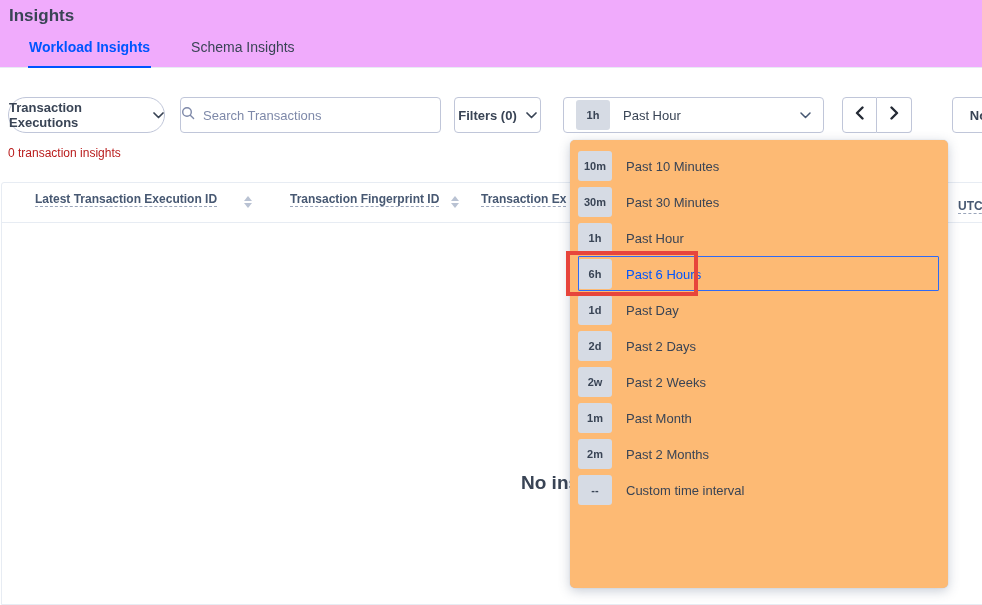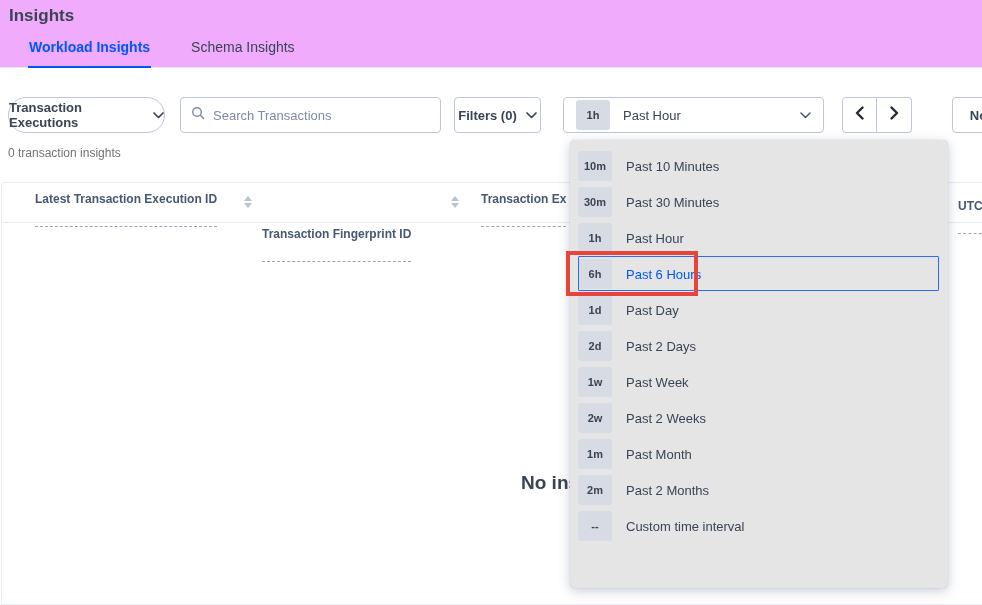--- a/index.html
+++ b/index.html
@@ -16,54 +16,54 @@
   .tab { font-size:14px; padding:0 1px 11px 1px; color:#394455; cursor:pointer; border-bottom:2px solid transparent; }
   .tab.active { color:#0055ff; font-weight:700; border-bottom:2px solid #0055ff; }
   
   .btn { position:absolute; top:97px; height:36px; background:#fff;
          border:1px solid #c0c6d9; border-radius:4px; display:flex; align-items:center;
          justify-content:center; font-size:13px; font-weight:700; color:#394455; cursor:pointer; }
   .chev { margin-left:9px; display:inline-flex; }
   .typebtn { left:8px;  width:157px;border-radius:18px; }
   .searchbox { position:absolute; top:97px; left:180px; width:261px; height:36px;
          border:1px solid #c0c6d9; border-radius:4px; background:#fff;
-         display:flex; align-items:center; padding:0 10px; }
+         display:flex; align-items:center; padding:0 0; }
   .searchbox input { border:none; outline:none; flex:1; margin-left:8px;
          font-size:13px; font-family:"Liberation Sans",sans-serif; color:#394455; background:transparent; }
   .searchbox input::placeholder { color:#7e89a9; }
   .filtersbtn { left:454px; width:87px; }
   .timepick { left:563px; width:261px; justify-content:flex-start; padding:0 12px; font-weight:400; }
   .timepick .tchev { margin-left:auto; }
   .badge { display:inline-flex; align-items:center; justify-content:center;
            min-width:34px; height:24px; padding:15px 6px; border-radius:3px;
            background:#d6dbe4; color:#394455; font-size:11px; font-weight:700; }
   .timepick .tplabel { margin-left:13px; font-size:13px; color:#394455; }
   .arrowgrp { position:absolute; left:842px; top:97px; display:flex; }
   .arrowbtn { width:35px; height:36px; background:#fff; border:1px solid #c0c6d9;
               display:flex; align-items:center; justify-content:center; cursor:pointer; }
   .arrowbtn.left  { border-radius:4px 0 0 4px; }
   .arrowbtn.right { border-radius:0 4px 4px 0; border-left:none; }
   .nowbtn { left:952px; width:63px; }
-  .summary { position:absolute; left:8px; top:146px; font-size:12px; color:#737373; }
+  .summary { position:absolute; left:8px; top:146px; font-size:12px; color:#b91c1c; }
   
   .tbl { position:absolute; left:1px; top:182px; width:1488px; height:423px;
          border:1px solid #e7ecf3; border-radius:3px 3px 0 0; background:#fff; }
   .tbl-head { position:relative; height:40px; border-bottom:1px solid #e7ecf3; }
   .colhdr { position:absolute; top:9px; font-size:12px; font-weight:700; color:#475872;
-            border-bottom:1px dashed #9aa5ba; padding-bottom:20px; white-space:nowrap; cursor:pointer; }
+            border-bottom:1px dashed #9aa5ba; padding-bottom:0; white-space:nowrap; cursor:pointer; }
   .sorticon { position:absolute; top:13px; width:8px; cursor:pointer; }
   .tri-up   { width:0; height:0; border-left:4px solid transparent; border-right:4px solid transparent;
               border-bottom:5px solid #b9c2d3; margin-bottom:2px; }
   .tri-down { width:0; height:0; border-left:4px solid transparent; border-right:4px solid transparent;
               border-top:5px solid #b9c2d3; }
   .empty-msg { position:absolute; left:521px; top:472px; font-size:19px; font-weight:700;
                color:#394455; white-space:nowrap; }
   
   .tp-panel { position:absolute; left:570px; top:140px; width:378px; height:448px;
-              background:#e5e5e5; border-radius:5px; z-index:30; padding-top:8px;
+              background:#fdba74; border-radius:5px; z-index:30; padding-top:8px;
               box-shadow:0 3px 12px rgba(56,76,108,0.28), 0 0 1px rgba(56,76,108,0.3); }
   .tp-item { position:relative; height:36px; display:flex; align-items:center;
              padding-left:8px; cursor:pointer; }
   .tp-item .tp-label { margin-left:14px; font-size:13px; color:#394455;text-align:center; }
   .tp-item.hl .tp-label { color:#0055ff; }
   .tp-item.hl .row-outline { position:absolute; left:8px; right:9px; top:0; bottom:1px;
              border:1px solid #2f6af5; border-radius:1px; pointer-events:none; }
   
   .red-box { position:absolute; left:566px; top:251px; width:132px; height:45px;
              border:4px solid #e7453c; z-index:40; pointer-events:none; }
@@ -142,21 +142,21 @@
 
   <div class="summary">0 transaction insights</div>
 
   <div class="tbl">
     <div class="tbl-head">
         <span class="colhdr" style="left: 33px;">Latest Transaction Execution ID</span>
         <span class="sorticon" style="left: 242px;">
           <div class="tri-up"></div>
           <div class="tri-down"></div>
         </span>
-        <span class="colhdr" style="left: 260px; margin-top: 35px;">Transaction Fingerprint ID</span>
+        <span class="colhdr" style="left: 288px;">Transaction Fingerprint ID</span>
         <span class="sorticon" style="left: 449px;">
           <div class="tri-up"></div>
           <div class="tri-down"></div>
         </span>
         <span class="colhdr" style="left: 479px;">Transaction Ex</span>
         <span class="colhdr" style="left: 956px; margin-top: 7px;">UTC)</span>
       </div>
   </div>
 
   <div class="empty-msg">No insight events match the filters applied.</div>
@@ -181,24 +181,20 @@
       </div>
       <div class="tp-item">
         <span class="badge">1d</span>
         <span class="tp-label">Past Day</span>
       </div>
       <div class="tp-item">
         <span class="badge">2d</span>
         <span class="tp-label">Past 2 Days</span>
       </div>
       <div class="tp-item">
-        <span class="badge">1w</span>
-        <span class="tp-label">Past Week</span>
-      </div>
-      <div class="tp-item">
         <span class="badge">2w</span>
         <span class="tp-label">Past 2 Weeks</span>
       </div>
       <div class="tp-item">
         <span class="badge">1m</span>
         <span class="tp-label">Past Month</span>
       </div>
       <div class="tp-item">
         <span class="badge">2m</span>
         <span class="tp-label">Past 2 Months</span>

